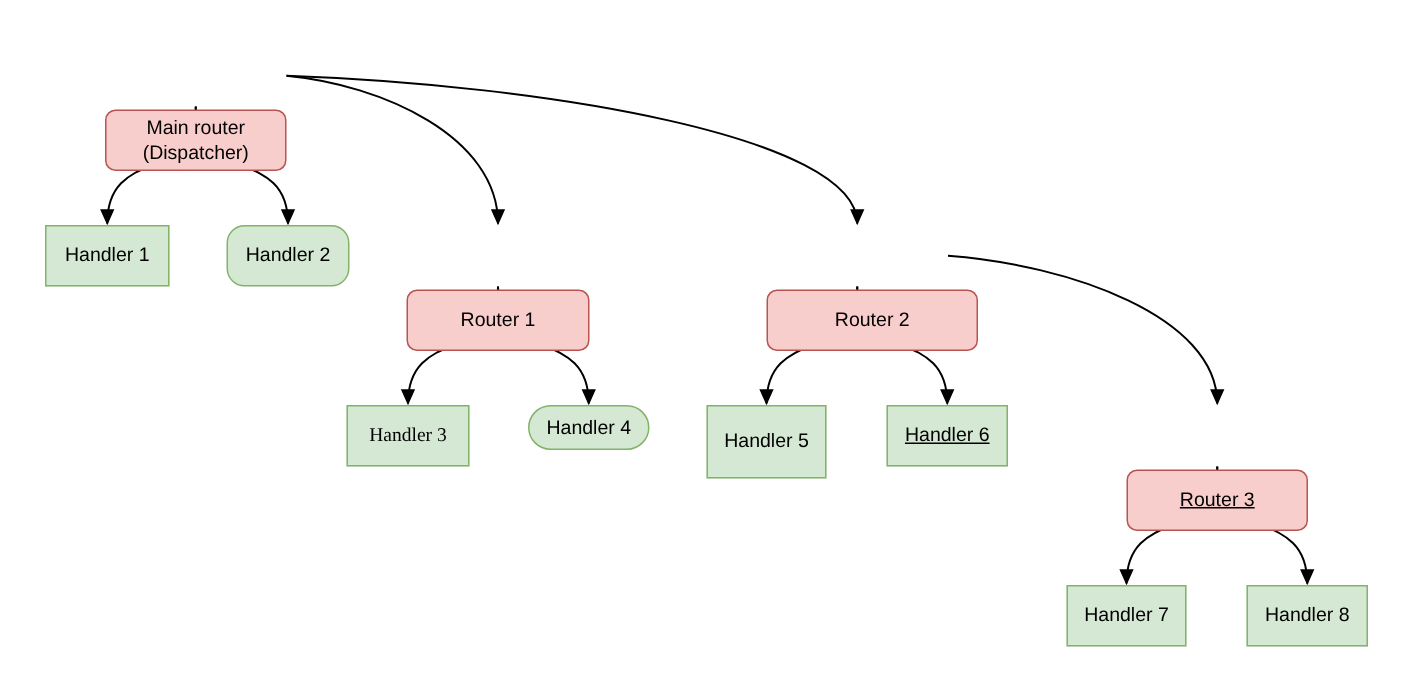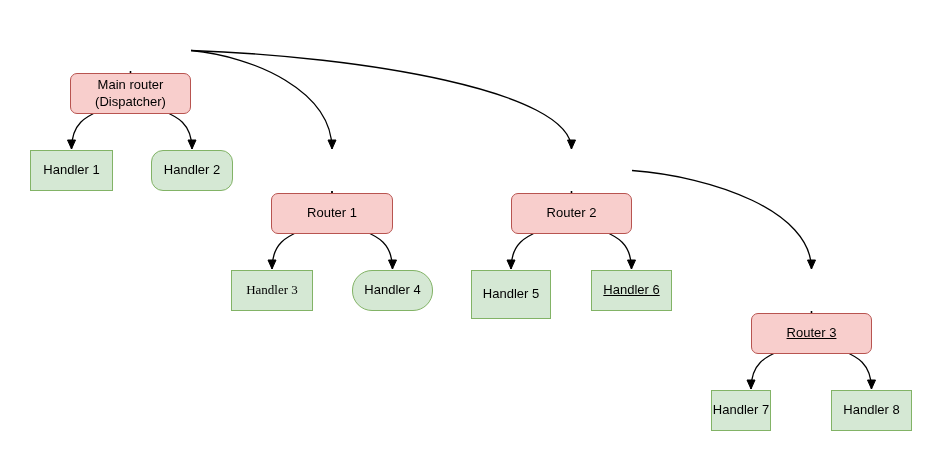--- a/index.html
+++ b/index.html
@@ -75,37 +75,37 @@
     </div>
     <div class="node handler" style="left: 30px; top: 150px; width: 83px; height: 41px;">
       <span class="node-label">Handler 1</span>
     </div>
     <div class="node handler" style="left: 151px; top: 150px; width: 82px; height: 41px; border-radius: 12px;">
       <span class="node-label">Handler 2</span>
     </div>
     <div class="node router" style="left: 271px; top: 150px; width: 122px; height: 41px;">
       <span class="node-label">Router 1</span>
     </div>
-    <div class="node router" style="left: 511px; top: 150px; width: 121px; height: 41px;">
+    <div class="node router" style="left: 511px; top: 150px; width: 141px; height: 41px;">
       <span class="node-label">Router 2</span>
     </div>
     <div class="node handler" style="left: 231px; top: 270px; width: 82px; height: 41px; font-family: Liberation Serif, serif;">
       <span class="node-label">Handler 3</span>
     </div>
-    <div class="node handler" style="left: 352px; top: 270px; width: 81px; height: 41px; border-radius: 20px;">
+    <div class="node handler" style="left: 352px; top: 270px; width: 81px; height: 30px; border-radius: 20px;">
       <span class="node-label">Handler 4</span>
     </div>
     <div class="node handler" style="left: 471px; top: 270px; width: 80px; height: 49px;">
       <span class="node-label">Handler 5</span>
     </div>
     <div class="node handler" style="left: 591px; top: 270px; width: 81px; height: 41px; text-decoration: underline;">
       <span class="node-label">Handler 6</span>
     </div>
     <div class="node router" style="left: 751px; top: 270px; width: 121px; height: 41px; text-decoration: underline;">
       <span class="node-label">Router 3</span>
     </div>
-    <div class="node handler" style="left: 711px; top: 390px; width: 60px; height: 41px;">
+    <div class="node handler" style="left: 711px; top: 390px; width: 80px; height: 41px;">
       <span class="node-label">Handler 7</span>
     </div>
     <div class="node handler" style="left: 831px; top: 390px; width: 81px; height: 41px;">
       <span class="node-label">Handler 8</span>
     </div>
   </div>
 
 </body></html>

